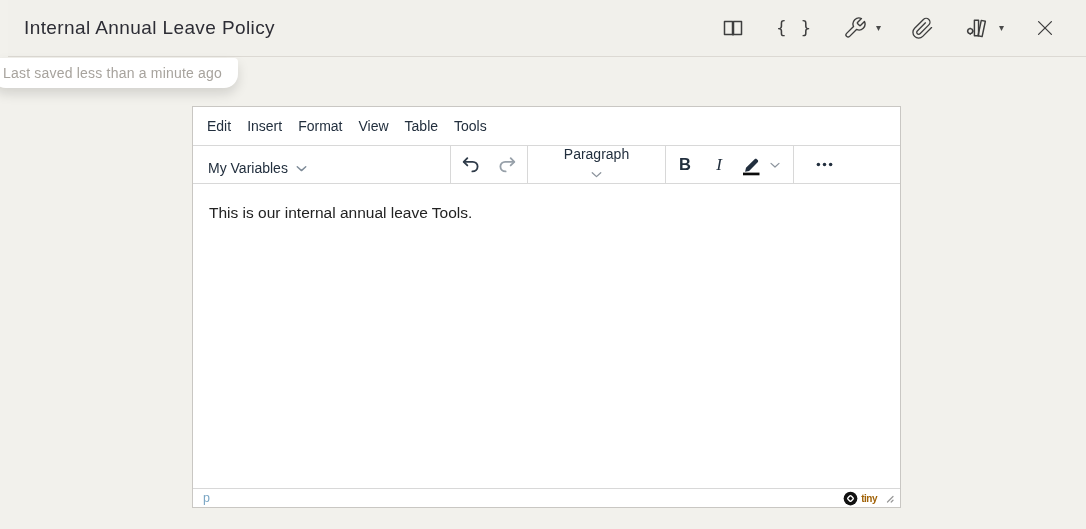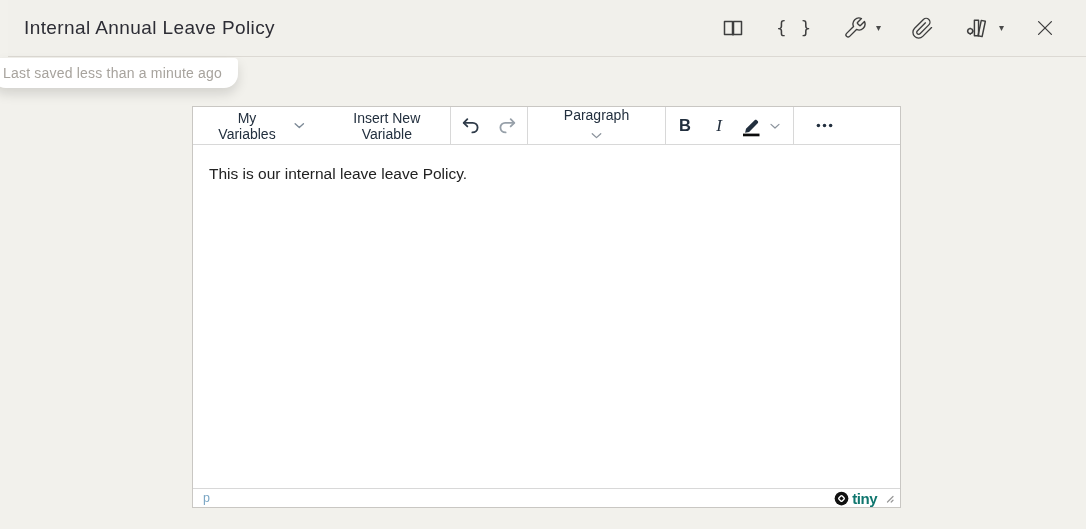--- a/index.html
+++ b/index.html
@@ -56,21 +56,21 @@
     background:none; border:none; cursor:pointer;
     font-family:"Liberation Sans", sans-serif;
     font-size:14px; color:#222f3e; padding:5px 8px; border-radius:3px;
   }
   .toolbar {
     height:38px; flex:0 0 38px; display:flex; align-items:stretch;
     border-bottom:1px solid #d8d8d8;
   }
   .tgroup { display:flex; align-items:center; border-right:1px solid #d8d8d8; }
   .tgroup.last { border-right:none; flex:1; }
-  .g1 { width:258px; padding-left:13px; }
+  .g1 { width:258px; padding-left:13px;align-items:flex-end; }
   .g2 { width:77px; justify-content:center; gap:8px; }
   .g3 { width:138px; justify-content:space-between; padding:0 12px;flex-direction:column; }
   .g4 { width:128px; padding-left:2px; }
   .g5 { padding-left:13px; }
   .tbtn {
     background:none; border:none; cursor:pointer; color:#222f3e;
     font-family:"Liberation Sans", sans-serif; font-size:14px;
     display:flex; align-items:center; justify-content:center;
     height:30px; border-radius:3px;
   }
@@ -95,21 +95,21 @@
   .content .doc-paragraph { margin:0; }
   
   .statusbar {
     flex:0 0 19px; border-top:1px solid #d8d8d8;
     display:flex; align-items:center; justify-content:space-between;
     padding:0 6px 0 10px; background:#fff;
   }
   .elpath { font-size:12.5px; color:#7aa6c4; cursor:pointer; }
   .sb-right { display:flex; align-items:center; gap:7px; }
   .brand { display:flex; align-items:center; gap:3px; cursor:pointer; }
-  .brand-text { font-size:15px; font-weight:800; color:#0f766e; letter-spacing:-.5px; }
+  .brand-text { font-size:10px; font-weight:800; color:#a16207; letter-spacing:-.5px; }
   .resize-handle { cursor:nwse-resize; display:flex; }
 </style>
 </head>
 <body>
 
 <div class="header">
   <div class="page-title">Internal Annual Leave Policy</div>
   <div class="header-icons">
     <button class="hbtn">
       <svg width="26" height="24" viewBox="0 0 24 24" fill="none" stroke="currentColor" stroke-width="1.5" stroke-linejoin="round">
@@ -152,32 +152,37 @@
     </button>
   </div>
 </div>
 
 <div class="toast">
   <span>Last saved less than a minute ago</span>
 </div>
 
 <div class="editor">
 
+  <div class="menubar">
+    <button class="menu-item">Edit</button>
+    <button class="menu-item">Insert</button>
+    <button class="menu-item">Format</button>
+    <button class="menu-item">View</button>
+    <button class="menu-item">Table</button>
+    <button class="menu-item">Tools</button>
+  </div>
 
   <div class="toolbar">
     <div class="tgroup g1">
       <button class="tbtn btn-myvars">
         <span>My Variables</span>
         <svg class="chev" width="17" height="17" viewBox="0 0 24 24" fill="none" stroke="#7d8a97" stroke-width="2" stroke-linecap="round" stroke-linejoin="round">
             <path d="M6 9.5l6 5.5 6-5.5"></path>
           </svg>
       </button>
-      <button class="tbtn btn-insertvar">
-        <span>Insert New Variable</span>
-      </button>
     </div>
     <div class="tgroup g2">
       <button class="tbtn btn-undo">
         <svg width="22" height="22" viewBox="0 0 24 24" fill="none" stroke="#2f3b49" stroke-width="2" stroke-linecap="round" stroke-linejoin="round">
           <path d="M8 4.5L4 8.5l4 4"></path>
             <path d="M4.5 8.5H14a5.2 5.2 0 0 1 5.2 5.2c0 3.1-2.4 5.3-5.7 5.3"></path>
         </svg>
       </button>
       <button class="tbtn btn-redo">
         <svg width="22" height="22" viewBox="0 0 24 24" fill="none" stroke="#97a0a9" stroke-width="2" stroke-linecap="round" stroke-linejoin="round">
@@ -212,21 +217,21 @@
         <svg width="21" height="21" viewBox="0 0 24 24" fill="#222f3e">
             <circle cx="5" cy="12" r="2"></circle>
             <circle cx="12" cy="12" r="2"></circle>
             <circle cx="19" cy="12" r="2"></circle>
           </svg>
       </button>
     </div>
   </div>
 
   <div class="content">
-    <p class="doc-paragraph">This is our internal leave leave Policy.</p>
+    <p class="doc-paragraph">This is our internal annual leave Tools.</p>
   </div>
 
   <div class="statusbar">
     <span class="elpath">p</span>
     <div class="sb-right">
       <div class="brand">
         <svg width="15" height="15" viewBox="0 0 24 24">
           <circle cx="12" cy="12" r="11" fill="#111"></circle>
           <rect x="8.4" y="8.4" width="7.2" height="7.2" rx="1.6" fill="none" stroke="#fff" stroke-width="2.2" transform="rotate(45 12 12)"></rect>
         </svg>

